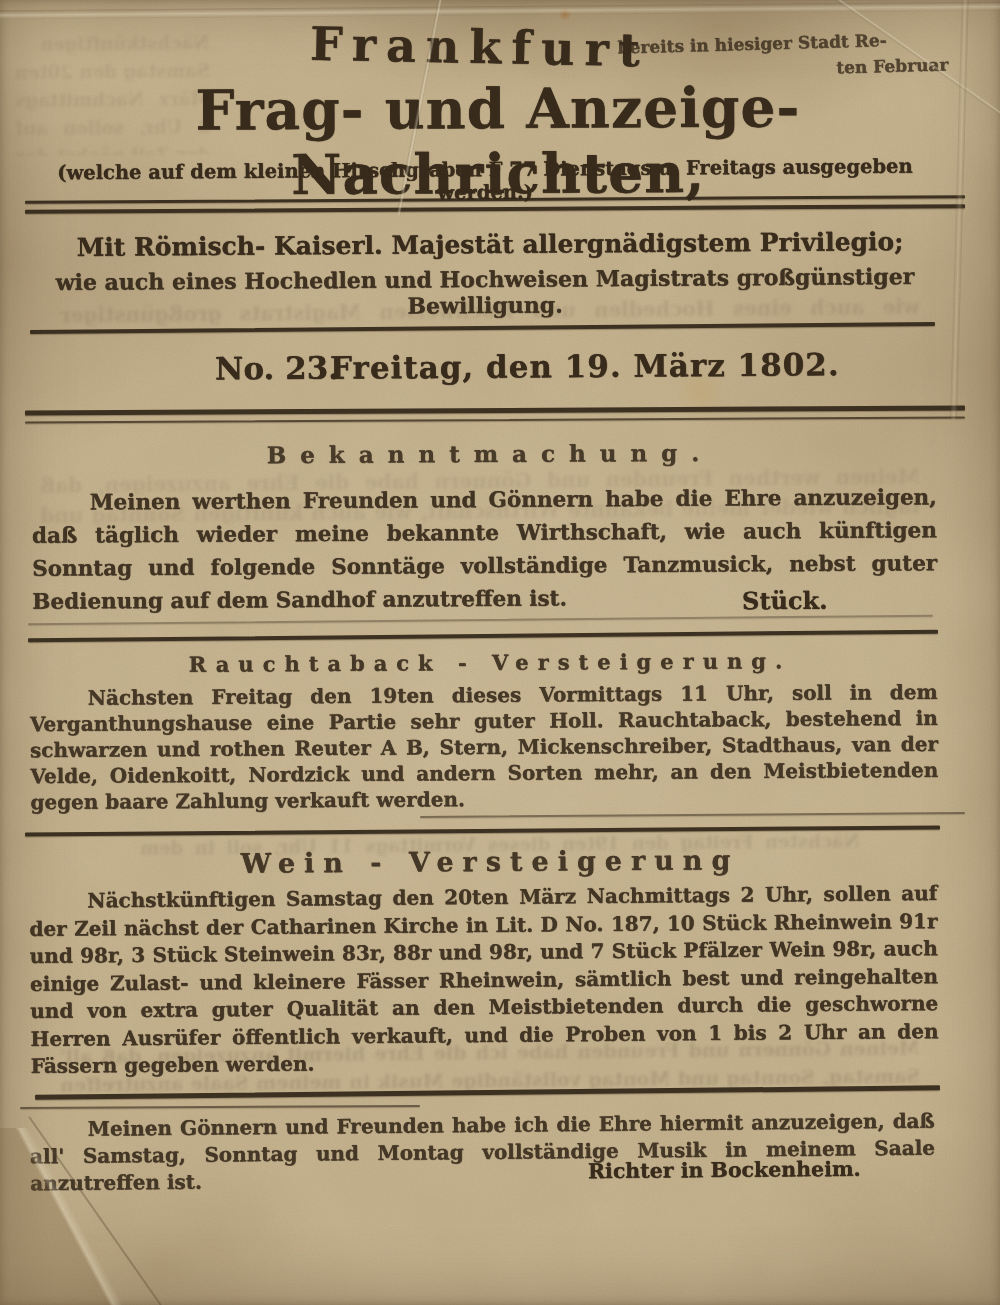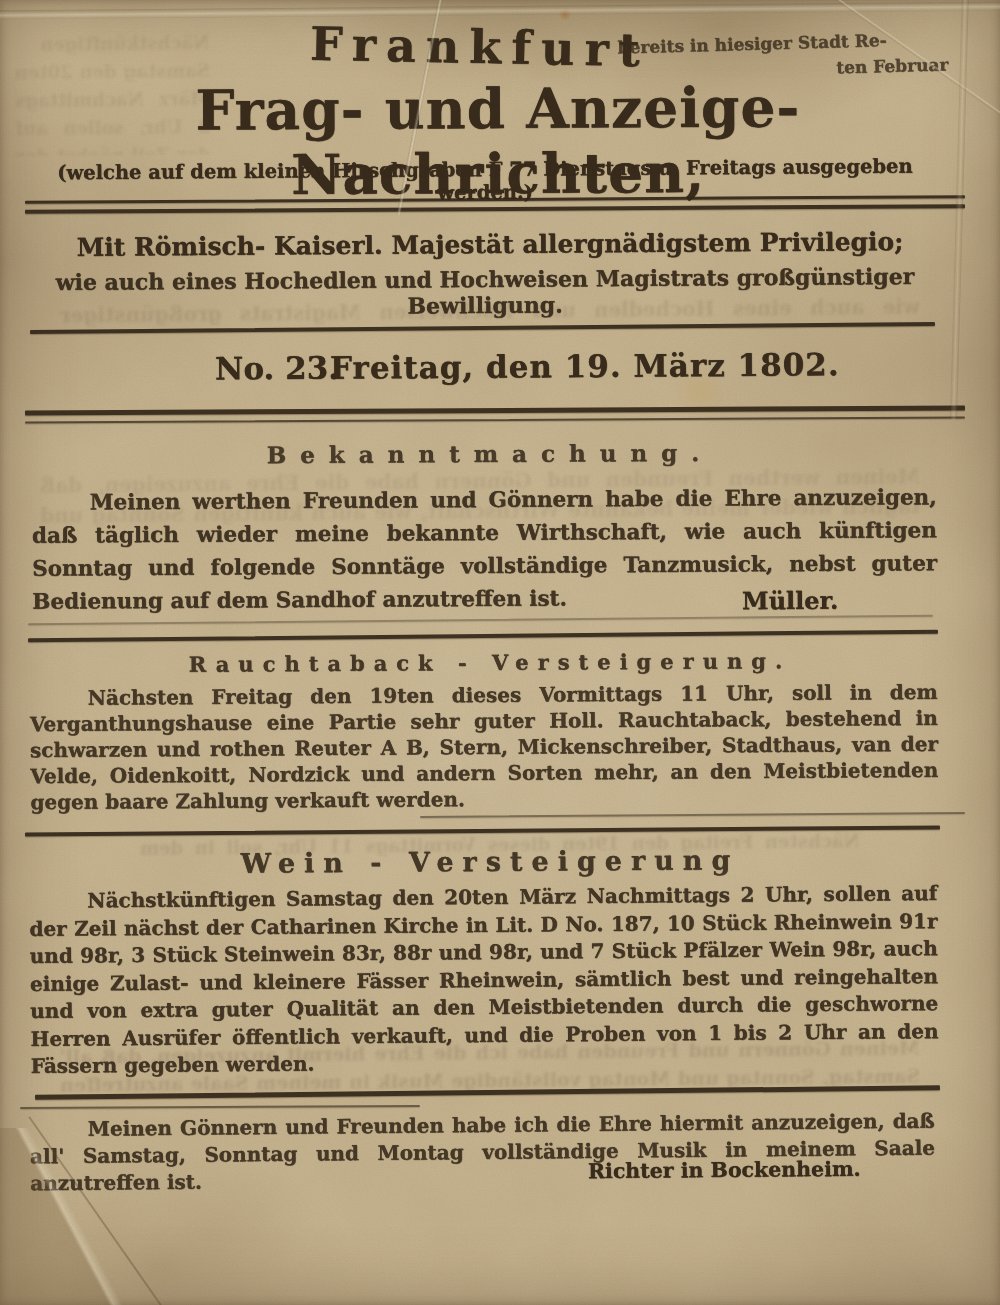--- a/index.html
+++ b/index.html
@@ -61,21 +61,21 @@
   <div class="rule" style="left:30px; top:326px; width:905px; height:4px; transform:rotate(-0.5deg);"></div>
 
   <div class="abs ink" style="left:215px; top:350px; font-size:31px; transform:rotate(-0.4deg);">No. 23.</div>
   <div class="abs ink" style="left:330px; top:348px; font-size:31px; letter-spacing:1px; transform:rotate(-0.4deg);">Freitag, den 19. März 1802.</div>
 
   <div class="rule" style="left:25px; top:408px; width:940px; height:5px; transform:rotate(-0.3deg);"></div>
   <div class="rule" style="left:25px; top:419px; width:940px; height:2px; transform:rotate(-0.3deg); opacity:.75;"></div>
 
   <div class="abs ink center" style="left:40px; top:440px; width:900px; font-size:23px; letter-spacing:14px; transform:rotate(-0.3deg); opacity:.88;">Bekanntmachung.</div>
   <div class="abs ink para" style="left:32px; top:483px; width:905px; font-size:21.5px; line-height:33px; transform:rotate(-0.35deg); opacity:.93;">Meinen werthen Freunden und Gönnern habe die Ehre anzuzeigen, daß täglich wieder meine bekannte Wirthschaft, wie auch künftigen Sonntag und folgende Sonntäge vollständige Tanzmusick, nebst guter Bedienung auf dem Sandhof anzutreffen ist.</div>
-  <div class="abs ink" style="left:742px; top:586px; font-size:24px; transform:rotate(-0.4deg);">Müller.</div>
+  <div class="abs ink" style="left:742px; top:586px; font-size:24px; transform:rotate(-0.4deg);">Stück.</div>
 
   <div class="rule" style="left:28px; top:619px; width:905px; height:1.5px; transform:rotate(-0.55deg); opacity:.35;"></div>
   <div class="rule" style="left:28px; top:634px; width:910px; height:4px; transform:rotate(-0.55deg);"></div>
 
   <div class="abs ink center" style="left:40px; top:650px; width:900px; font-size:21px; letter-spacing:9px; transform:rotate(-0.35deg); opacity:.9;">Rauchtaback - Versteigerung.</div>
   <div class="abs ink para" style="left:30px; top:682px; width:908px; font-size:20px; line-height:26px; transform:rotate(-0.4deg); opacity:.9;">Nächsten Freitag den 19ten dieses Vormittags 11 Uhr, soll in dem Verganthungshause eine Partie sehr guter Holl. Rauchtaback, bestehend in schwarzen und rothen Reuter A B, Stern, Mickenschreiber, Stadthaus, van der Velde, Oidenkoitt, Nordzick und andern Sorten mehr, an den Meistbietenden gegen baare Zahlung verkauft werden.</div>
 
   <div class="rule" style="left:420px; top:814px; width:545px; height:2px; transform:rotate(-0.4deg); opacity:.5;"></div>
   <div class="rule" style="left:25px; top:829px; width:915px; height:4px; transform:rotate(-0.45deg);"></div>
 

